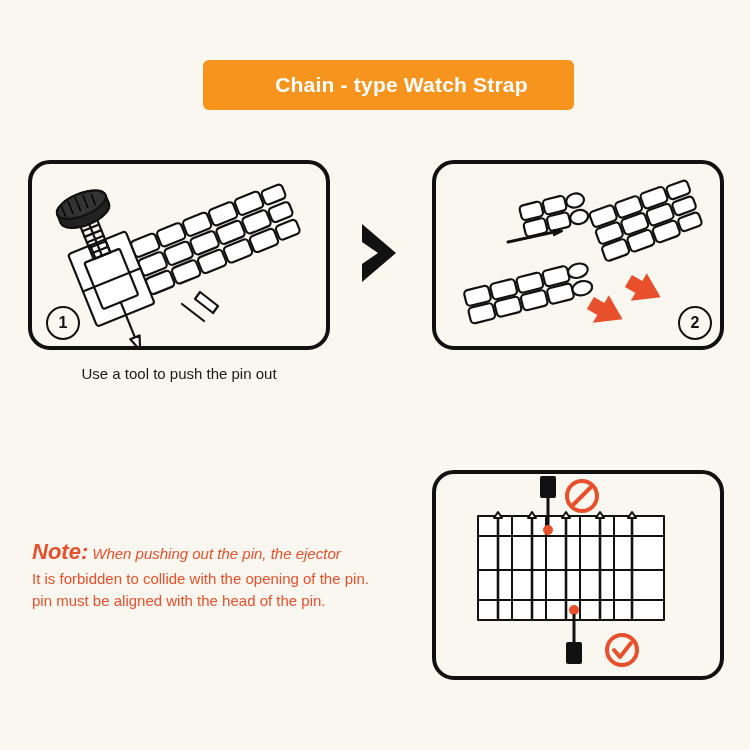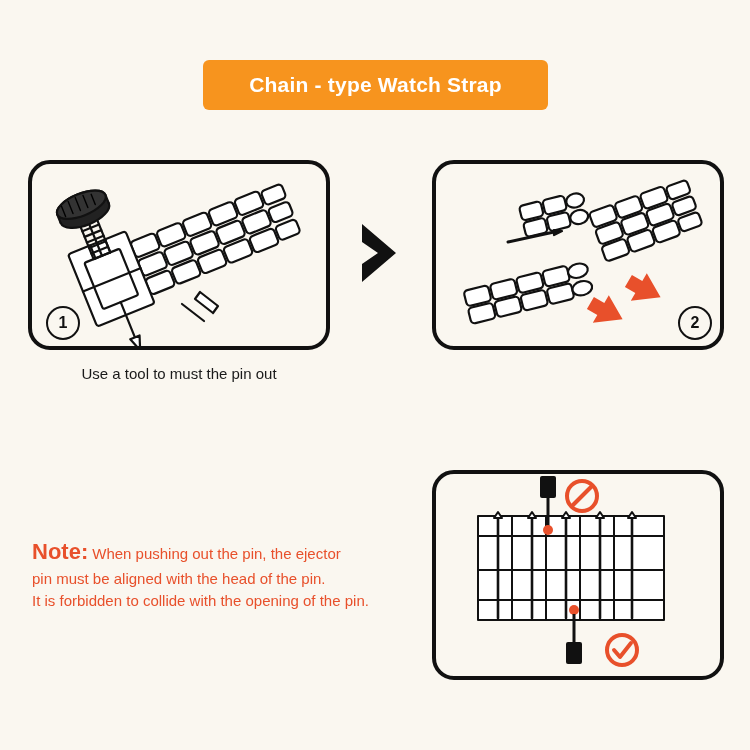--- a/index.html
+++ b/index.html
@@ -25,20 +25,21 @@
     position: absolute;
     left: 203px;
     top: 60px;
     width: 345px;
     height: 50px;
     background: #f7941e;
     border-radius: 6px;
     display: flex;
     align-items: center;
     justify-content: center;
+    padding-left: 26px;
   }
   .title-banner .title-text {
     color: #ffffff;
     font-size: 21px;
     font-weight: bold;
     letter-spacing: 0.2px;
     white-space: nowrap;
   }
 
   
@@ -105,20 +106,21 @@
     vertical-align: baseline;
   }
   .note-line {
     font-size: 15px;
     color: #e8502b;
     display: block;
   }
   .note-first-line {
     display: block;
     font-size: 15px;
+    font-style: italic;
   }
   .note-first-line .note-label { margin-right: 4px; }
 
   svg { display: block; }
 </style>
 </head>
 <body>
 
 <div class="page">
 
@@ -182,21 +184,21 @@
         <g>
           <path d="M168 128 l18 14 l-5 7 l-18 -14 z" fill="#fff"></path>
           <line x1="150" y1="140" x2="172" y2="157"></line>
         </g>
       </g>
     </svg>
   </div>
   <div class="step-badge" id="badge-1">
     <span>1</span>
   </div>
-  <div class="caption" id="caption-1">Use a tool to must the pin out</div>
+  <div class="caption" id="caption-1">Use a tool to push the pin out</div>
 
   <div class="chevron-arrow">
     <svg width="44" height="62" viewBox="0 0 44 62">
       <polygon points="4,2 38,31 4,60 4,42 20,31 4,20" fill="#111111"></polygon>
     </svg>
   </div>
 
   <div class="panel" id="panel-2">
     <svg width="284" height="182" viewBox="0 0 284 182">
       <g fill="none" stroke="#111" stroke-width="2.2" stroke-linejoin="round" stroke-linecap="round">
@@ -249,22 +251,22 @@
     </svg>
   </div>
   <div class="step-badge" id="badge-2">
     <span>2</span>
   </div>
 
   <div class="note-block">
     <span class="note-first-line">
       <span class="note-label">Note:</span><span>When pushing out the pin, the ejector</span>
     </span>
+    <span class="note-line">It is forbidden to collide with the opening of the pin.</span>
     <span class="note-line">pin must be aligned with the head of the pin.</span>
-    <span class="note-line">It is forbidden to collide with the opening of the pin.</span>
   </div>
 
   <div class="panel" id="panel-3">
     <svg width="284" height="202" viewBox="0 0 284 202">
       <g fill="none" stroke="#111" stroke-width="2" stroke-linejoin="round" stroke-linecap="round">
 
         <rect x="42" y="42" width="186" height="104" fill="#fff"></rect>
         <line x1="42" y1="62" x2="228" y2="62"></line>
         <line x1="42" y1="96" x2="228" y2="96"></line>
         <line x1="42" y1="126" x2="228" y2="126"></line>

